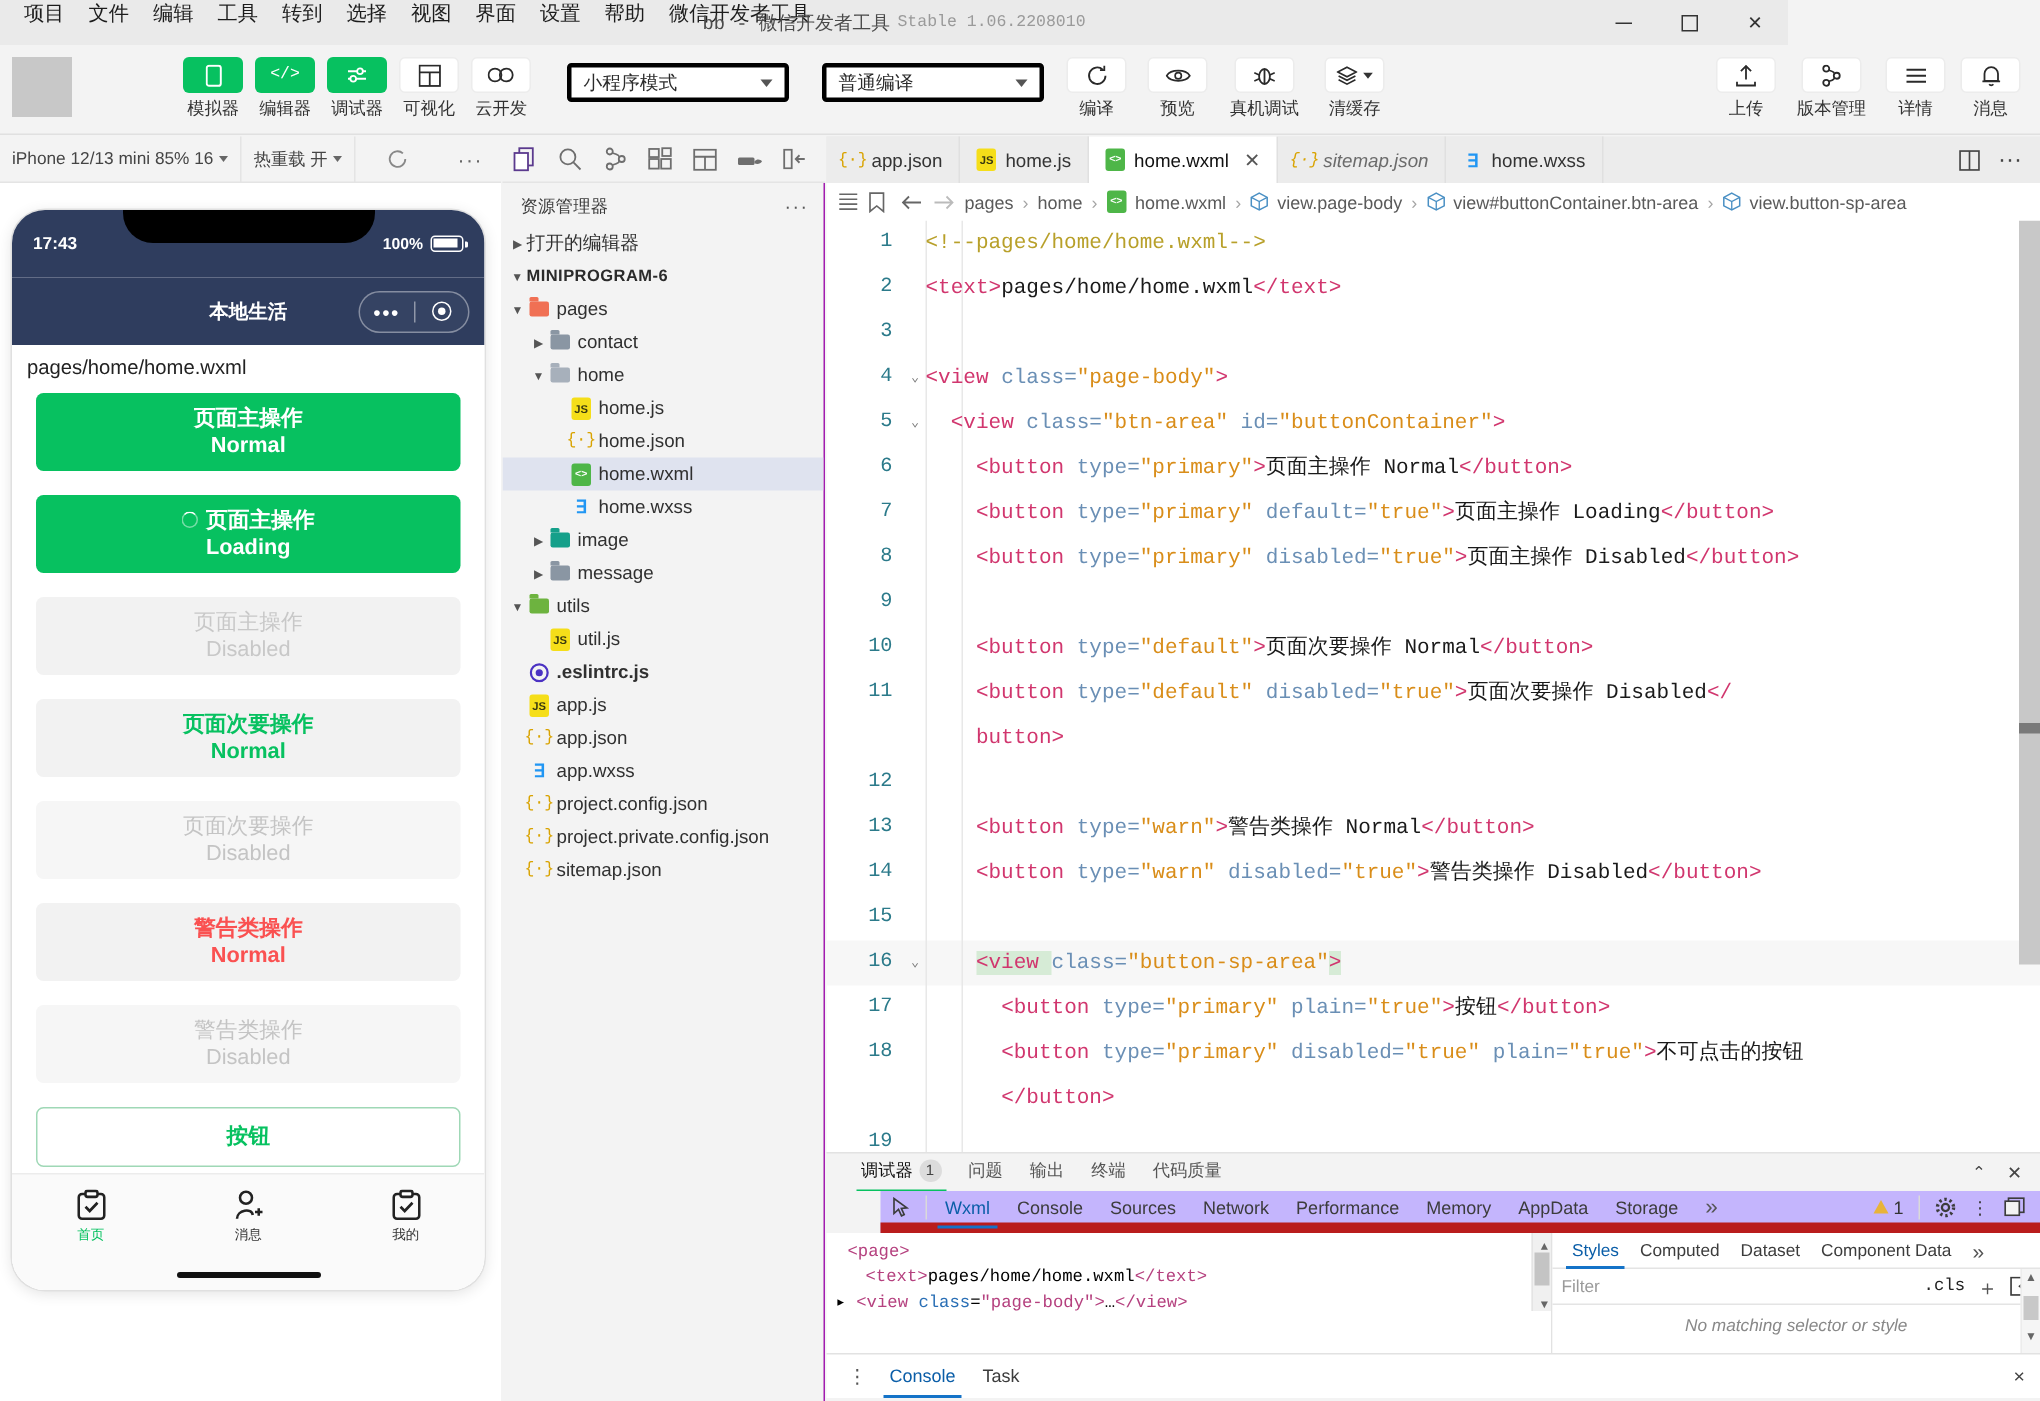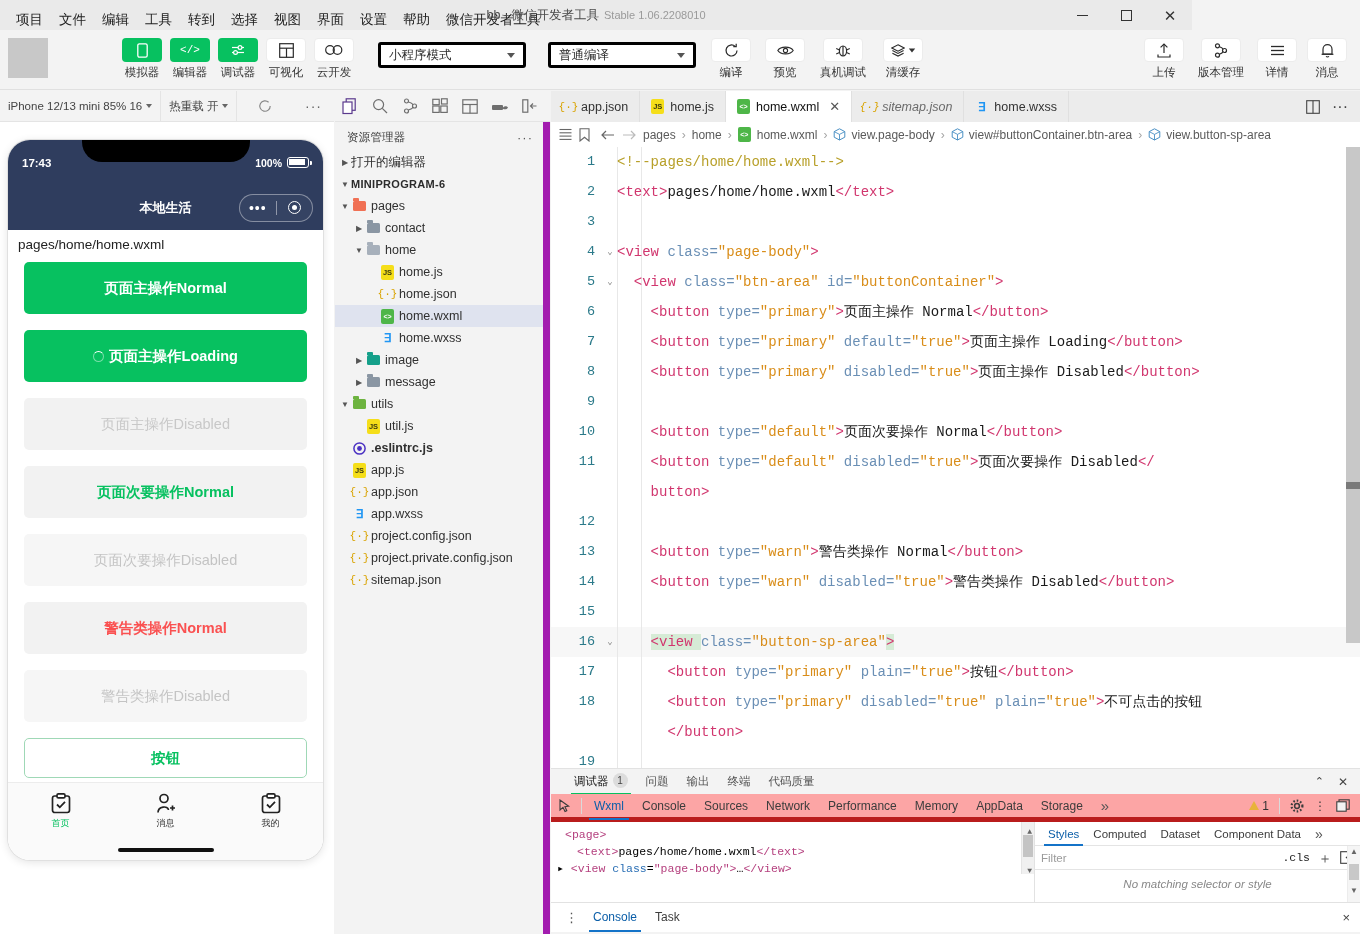--- a/index.html
+++ b/index.html
@@ -7,21 +7,21 @@
     width: 1360px; height: 934px;
     font-family: "Liberation Sans", sans-serif;
     background: #f3f3f3; overflow: hidden;
     -webkit-font-smoothing: antialiased;
   }
   #app { position: relative; width: 1360px; height: 934px; background:#f3f3f3; }
 
   
   .titlebar {
     position:absolute; left:0; top:0; width:1192px; height:30px;
-    background:#eaeaea; display:flex; align-items:flex-end;
+    background:#eaeaea; display:flex; align-items:flex-start;font-family:Liberation Mono, monospace;
   }
   .menubar { display:flex; align-items:center; padding-left:8px; gap:0px; }
   .menu-item {
     font-size:13.5px; color:#1c1c1c; padding:4px 8px; white-space:nowrap;
     cursor:default; line-height:1;
   }
   .title-center {
     position:absolute; left:0; right:0; top:0; height:30px;
     display:flex; align-items:center; justify-content:center; pointer-events:none;
   }
@@ -119,21 +119,21 @@
   .caps .dots { color:#fff; font-size:14px; letter-spacing:1px; width:36px; text-align:center;}
   .caps .divider { width:1px; height:14px; background:rgba(255,255,255,0.45); }
   .caps .target { width:36px; display:flex; align-items:center; justify-content:center;}
   .tgt-o { width:13px;height:13px;border:1.6px solid #fff;border-radius:50%;display:flex;align-items:center;justify-content:center;}
   .tgt-o i { width:5px;height:5px;background:#fff;border-radius:50%;display:block;}
 
   .sim-body { background:#fff; height:630px; position:relative; }
   .sim-path { font-size:13.5px; color:#222; padding:7px 10px 2px 10px; }
   .btn-area { padding:8px 16px 0 16px; }
   .wx-btn {
-    height:52px; border-radius:5px; display:flex; flex-direction:row;
+    height:52px; border-radius:5px; display:flex; flex-direction:column;
     align-items:center; justify-content:center; margin-bottom:16px;
     font-size:14.5px; font-weight:bold; line-height:1.25;
   }
   .wx-btn.primary { background:#07c160; color:#fff; }
   .wx-btn.primary-dis { background:#f2f2f2; color:#c8c8c8; font-weight:normal;}
   .wx-btn.default { background:#f2f2f2; color:#07c160; }
   .wx-btn.default-dis { background:#f6f6f6; color:#c4c4c4; font-weight:normal;}
   .wx-btn.warn { background:#f2f2f2; color:#fa5151; }
   .wx-btn.warn-dis { background:#f6f6f6; color:#c4c4c4; font-weight:normal;}
   .wx-btn.plain { background:#fff; color:#07c160; border:1px solid #9fd8b6; height:40px; }
@@ -148,21 +148,21 @@
     border-top:1px solid #ececec; display:flex; align-items:flex-start; padding-top:10px;
   }
   .tab-it { flex:1; display:flex; flex-direction:column; align-items:center; gap:3px; }
   .tab-lbl { font-size:9px;text-align:right; }
   .tab-lbl.on { color:#07c160; }
   .tab-lbl.off { color:#333; }
   .home-ind { position:absolute; left:50%; transform:translateX(-50%); bottom:8px; width:96px; height:4px; background:#111; border-radius:2px; }
 
   
   .explorer { position:absolute; left:335px; top:122px; width:215px; height:812px; background:#f3f3f3; overflow:hidden;
-              border-right:7px solid #a21caf; }
+              border-right:1px solid #a21caf; }
   .exp-head { display:flex; align-items:center; justify-content:space-between; padding:8px 10px 6px 12px; }
   .exp-title { font-size:11.5px; color:#3b3b3b; letter-spacing:.2px; }
   .exp-dots { color:#555; font-size:13px; letter-spacing:1px; }
   .exp-row { display:flex; align-items:center; height:22px; font-size:12.5px; color:#303030; white-space:nowrap; }
   .exp-row.sel { background:#dfe3ef; }
   .exp-row.section { font-size:11px; font-weight:bold; letter-spacing:.3px; color:#2b2b2b; }
   .tw { width:12px; display:flex; align-items:center; justify-content:center; color:#555; font-size:8px; flex:none;}
   .fico { width:17px; display:flex; align-items:center; justify-content:center; flex:none; margin-right:3px;}
   .folder { width:13px; height:10px; border-radius:1.5px; position:relative; }
   .folder::before { content:""; position:absolute; left:0; top:-2.6px; width:6px; height:3px; border-radius:1px 1px 0 0; background:inherit; }
@@ -196,21 +196,21 @@
 
   
   .debugger { position:absolute; left:551px; top:768px; width:809px; height:166px; background:#f3f3f3; border-top:1px solid #e2e2e2; }
   .dbg-row1 { height:25px; display:flex; align-items:center; padding-left:14px; gap:0; }
   .dbg-tab { font-size:11.5px; color:#555; padding:0 9px; line-height:25px; position:relative; white-space:nowrap;}
   .dbg-tab.active { color:#111; }
   .dbg-tab.active::after { content:""; position:absolute; left:6px; right:6px; bottom:0; height:1.5px; background:#07c160; }
   .badge { display:inline-flex; align-items:center; justify-content:center; min-width:15px; height:15px; padding:0 4px;
            border-radius:8px; background:#dcdcdc; color:#444; font-size:10px; margin-left:4px; vertical-align:1px;}
   .dbg-row1-right { margin-left:auto; display:flex; align-items:center; gap:14px; padding-right:12px; color:#444; font-size:12px;}
-  .dbg-row2 { height:28px; display:flex; align-items:center; background:#fca5a5; border-bottom:5px solid #b91c1c; padding-left:6px;}
+  .dbg-row2 { height:28px; display:flex; align-items:center; background:#c4b5fd; border-bottom:7px solid #b91c1c; padding-left:6px;margin-left:36px;}
   .dt { font-size:12px; color:#3c3c3c; padding:0 9px; line-height:28px; position:relative; white-space:nowrap;}
   .dt.active { color:#0b5ea8; }
   .dt.active::after { content:""; position:absolute; left:4px; right:4px; bottom:0; height:2px; background:#1473c8; }
   .dbg-row2-right { margin-left:auto; display:flex; align-items:center; gap:10px; padding-right:10px; }
   .warn-chip { display:flex; align-items:center; gap:3px; color:#333; font-size:12px;}
   .tri { width:0;height:0;border-left:5px solid transparent;border-right:5px solid transparent;border-bottom:9px solid #e8b33a;}
   .dbg-main { display:flex; height:80px; }
   .wxml-pane { width:484px; background:#fff; border-right:1px solid #e2e2e2; position:relative; overflow:hidden;
                font-family:"Liberation Mono", monospace; font-size:11.5px; line-height:17px; padding:4px 0 0 6px;}
   .wxml-pane .p-tag { color:#b5417f; }

